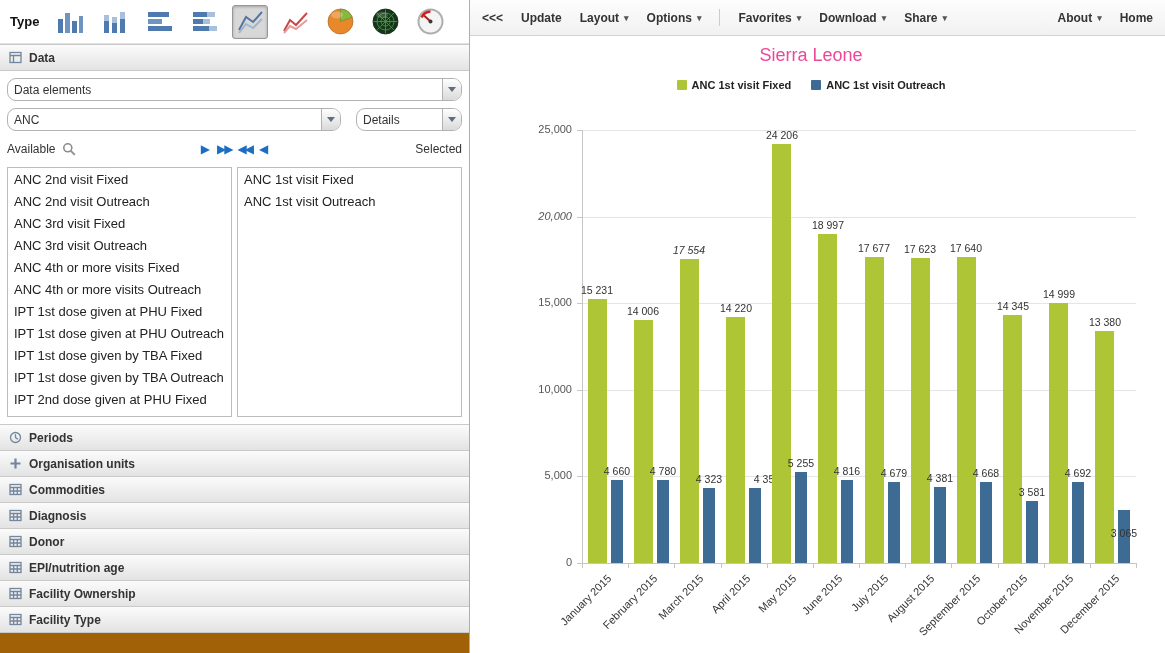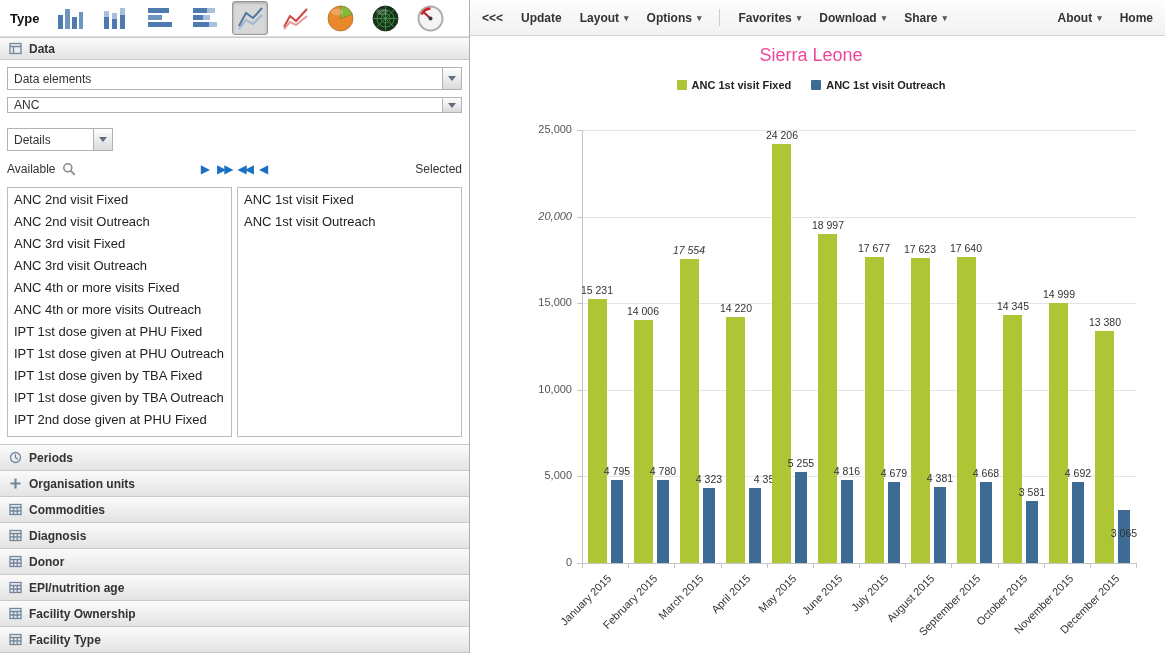--- a/index.html
+++ b/index.html
@@ -18,28 +18,28 @@
   .type-btn.selected { background:#d8d8d8; border-color:#979797; box-shadow:inset 0 1px 3px rgba(0,0,0,.25); }
 
   .section-header { height:27px; background:linear-gradient(#fbfbfb,#e3e3e3);
     border-top:1px solid #c9c9c9; border-bottom:1px solid #c9c9c9;
     display:flex; align-items:center; gap:7px; padding:0 9px;
     font-size:12px; font-weight:bold; color:#333; cursor:pointer; }
   .accordion { margin-top:-1px; }
   .acc-icon { display:flex; align-items:center; }
 
   .data-body { padding:7px 7px 8px 7px; display:flex; flex-direction:column; gap:7px; background:#fff; }
-  .combo { height:23px; border:1px solid #b2b2b2; border-radius:0; background:#fff;
+  .combo { height:23px; border:1px solid #b2b2b2; border-radius:9px; background:#fff;
     display:flex; align-items:center; overflow:hidden; cursor:pointer; }
   .combo .val { flex:1; padding:0 6px; font-size:12px; color:#333; white-space:nowrap; overflow:hidden; }
   .combo .trigger { width:19px; align-self:stretch; border-left:1px solid #b2b2b2;
     background:linear-gradient(#fefefe,#dadada); display:flex; align-items:center; justify-content:center; }
   .tri-down { width:0; height:0; border-left:4px solid transparent; border-right:4px solid transparent;
     border-top:5px solid #5f6d7d; }
-  .combo-row { display:flex; gap:15px;flex-direction:column; }
+  .combo-row { display:flex; gap:15px; }
   .combo-row .grow { flex:1; }
   .combo-row .details { width:106px; }
 
   .avail-header { display:flex; gap:6px; align-items:center; height:22px; }
   .avail-half { flex:1; display:flex; align-items:center; gap:7px; font-size:12px; color:#333; }
   .half-label { white-space:nowrap; }
   .spacer { flex:1; }
   .arrow-btn { color:#1b6fc2; font-size:12px; line-height:1; cursor:pointer; user-select:none; }
   .arrow-btn.dbl { letter-spacing:-2px; }
 
@@ -374,21 +374,21 @@
           <div class="ylabel" style="left: 0px; top: 174px; width: 102px; font-style: italic;">20,000</div>
           <div class="gridline" style="left: 112px; top: 94px; width: 554px;"></div>
           <div class="tick-y" style="left: 107px; top: 94px;"></div>
           <div class="ylabel" style="left: 0px; top: 87px; width: 102px;">25,000</div>
           <div class="yaxis-line" style="left: 112px; top: 94px; height: 433px;"></div>
           <div class="xaxis-line" style="left: 112px; top: 527px; width: 555px;"></div>
           <div class="tick-x" style="left: 112px; top: 527px;"></div>
           <div class="bar" style="left: 118px; top: 263px; width: 19px; height: 264px; background: rgb(174, 198, 54);"></div>
           <div class="bar-label" style="left: 95px; top: 248px; width: 64px;">15 231</div>
           <div class="bar" style="left: 141px; top: 444px; width: 12px; height: 83px; background: rgb(62, 107, 148);"></div>
-          <div class="bar-label" style="left: 115px; top: 429px; width: 64px;">4 795</div>
+          <div class="bar-label" style="left: 115px; top: 429px; width: 64px;">4 660</div>
           <div class="xlabel" style="left: 25px; top: 536px; width: 110px;">January 2015</div>
           <div class="tick-x" style="left: 158px; top: 527px;"></div>
           <div class="bar" style="left: 164px; top: 284px; width: 19px; height: 243px; background: rgb(174, 198, 54);"></div>
           <div class="bar-label" style="left: 141px; top: 269px; width: 64px;">14 006</div>
           <div class="bar" style="left: 187px; top: 444px; width: 12px; height: 83px; background: rgb(62, 107, 148);"></div>
           <div class="bar-label" style="left: 161px; top: 429px; width: 64px;">4 780</div>
           <div class="xlabel" style="left: 71px; top: 536px; width: 110px;">February 2015</div>
           <div class="tick-x" style="left: 204px; top: 527px;"></div>
           <div class="bar" style="left: 210px; top: 223px; width: 19px; height: 304px; background: rgb(174, 198, 54);"></div>
           <div class="bar-label" style="left: 187px; top: 208px; width: 64px; font-style: italic;">17 554</div>

